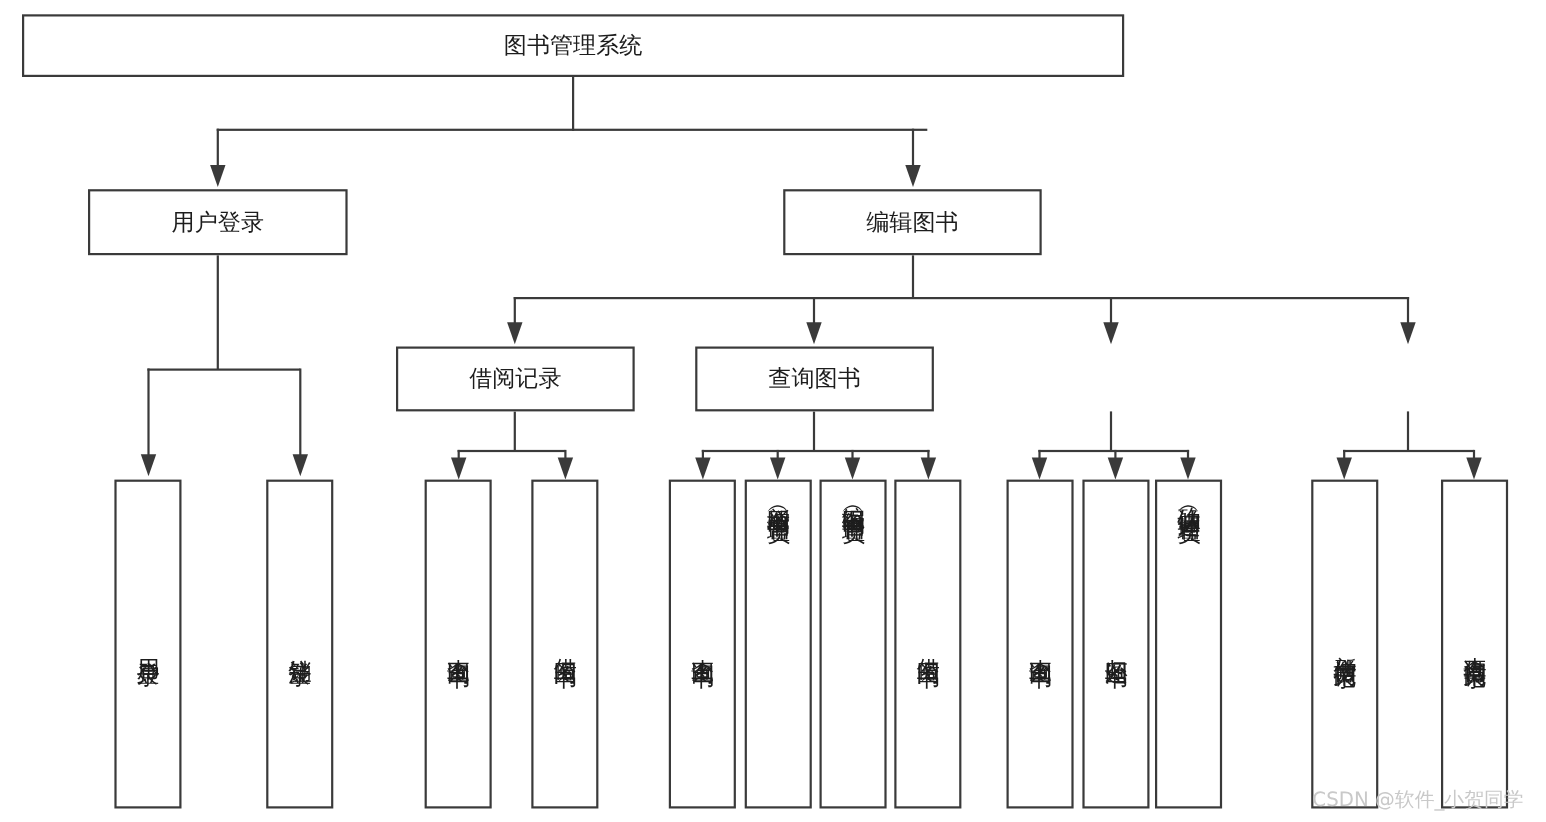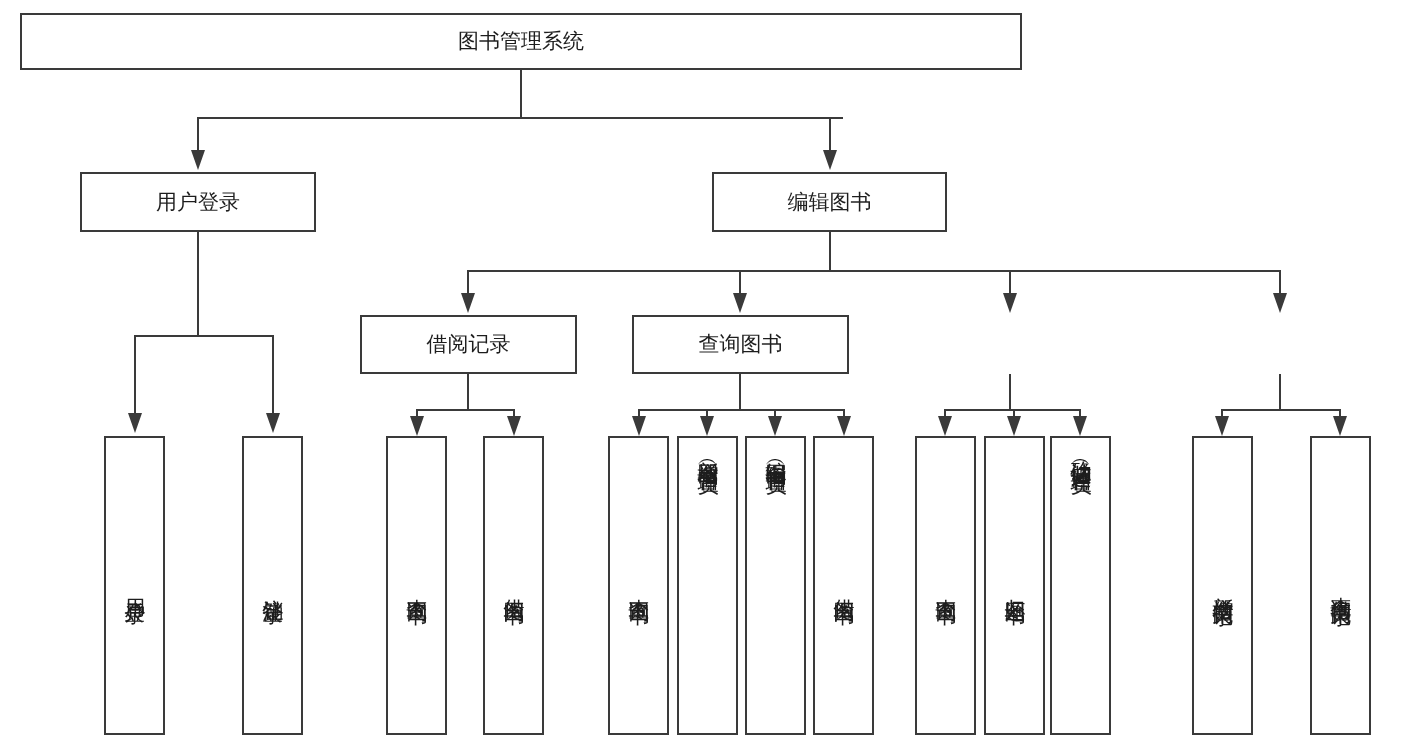--- a/index.html
+++ b/index.html
@@ -182,14 +182,15 @@
   <div class="node v" style="left:1050px; top:436px; width:61px; height:299px;">
     <span class="label">确认归还（管理员）</span>
   </div>
   <div class="node v" style="left:1192px; top:436px; width:61px; height:299px; align-items:center;">
     <span class="label">新增借阅记录</span>
   </div>
   <div class="node v" style="left:1310px; top:436px; width:61px; height:299px; align-items:center;">
     <span class="label">查询借阅记录</span>
   </div>
 
+  <div class="watermark" style="left:1193px; top:715px;">CSDN @软件_小贺同学</div>
 
 </div>
 
 </body></html>

